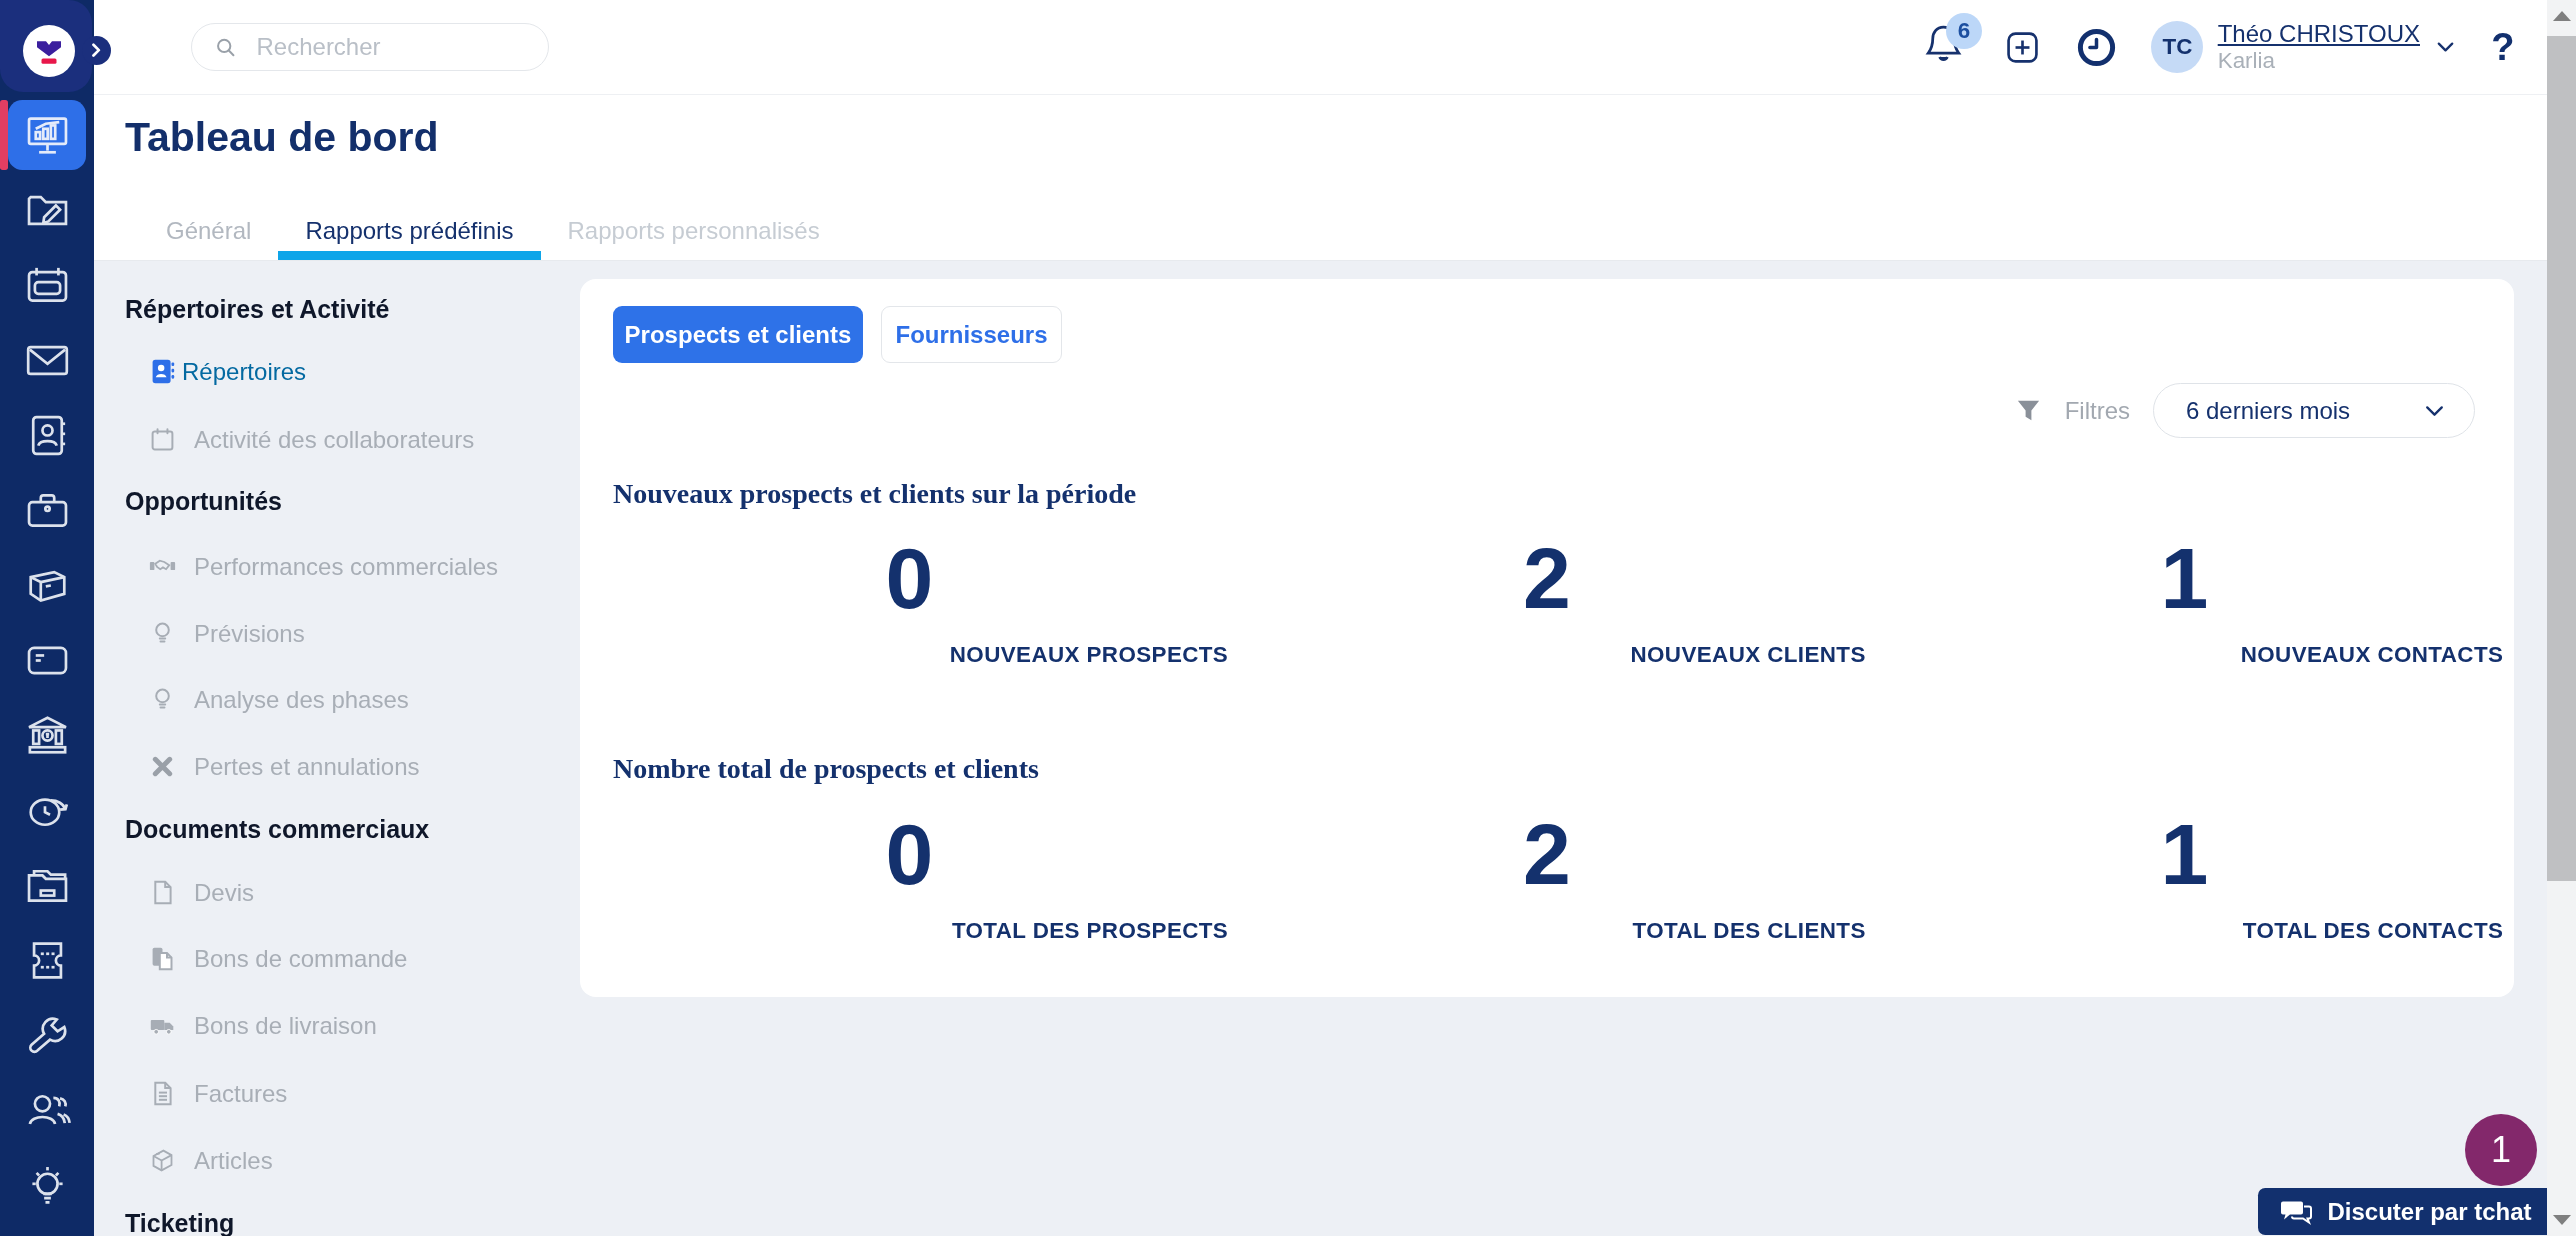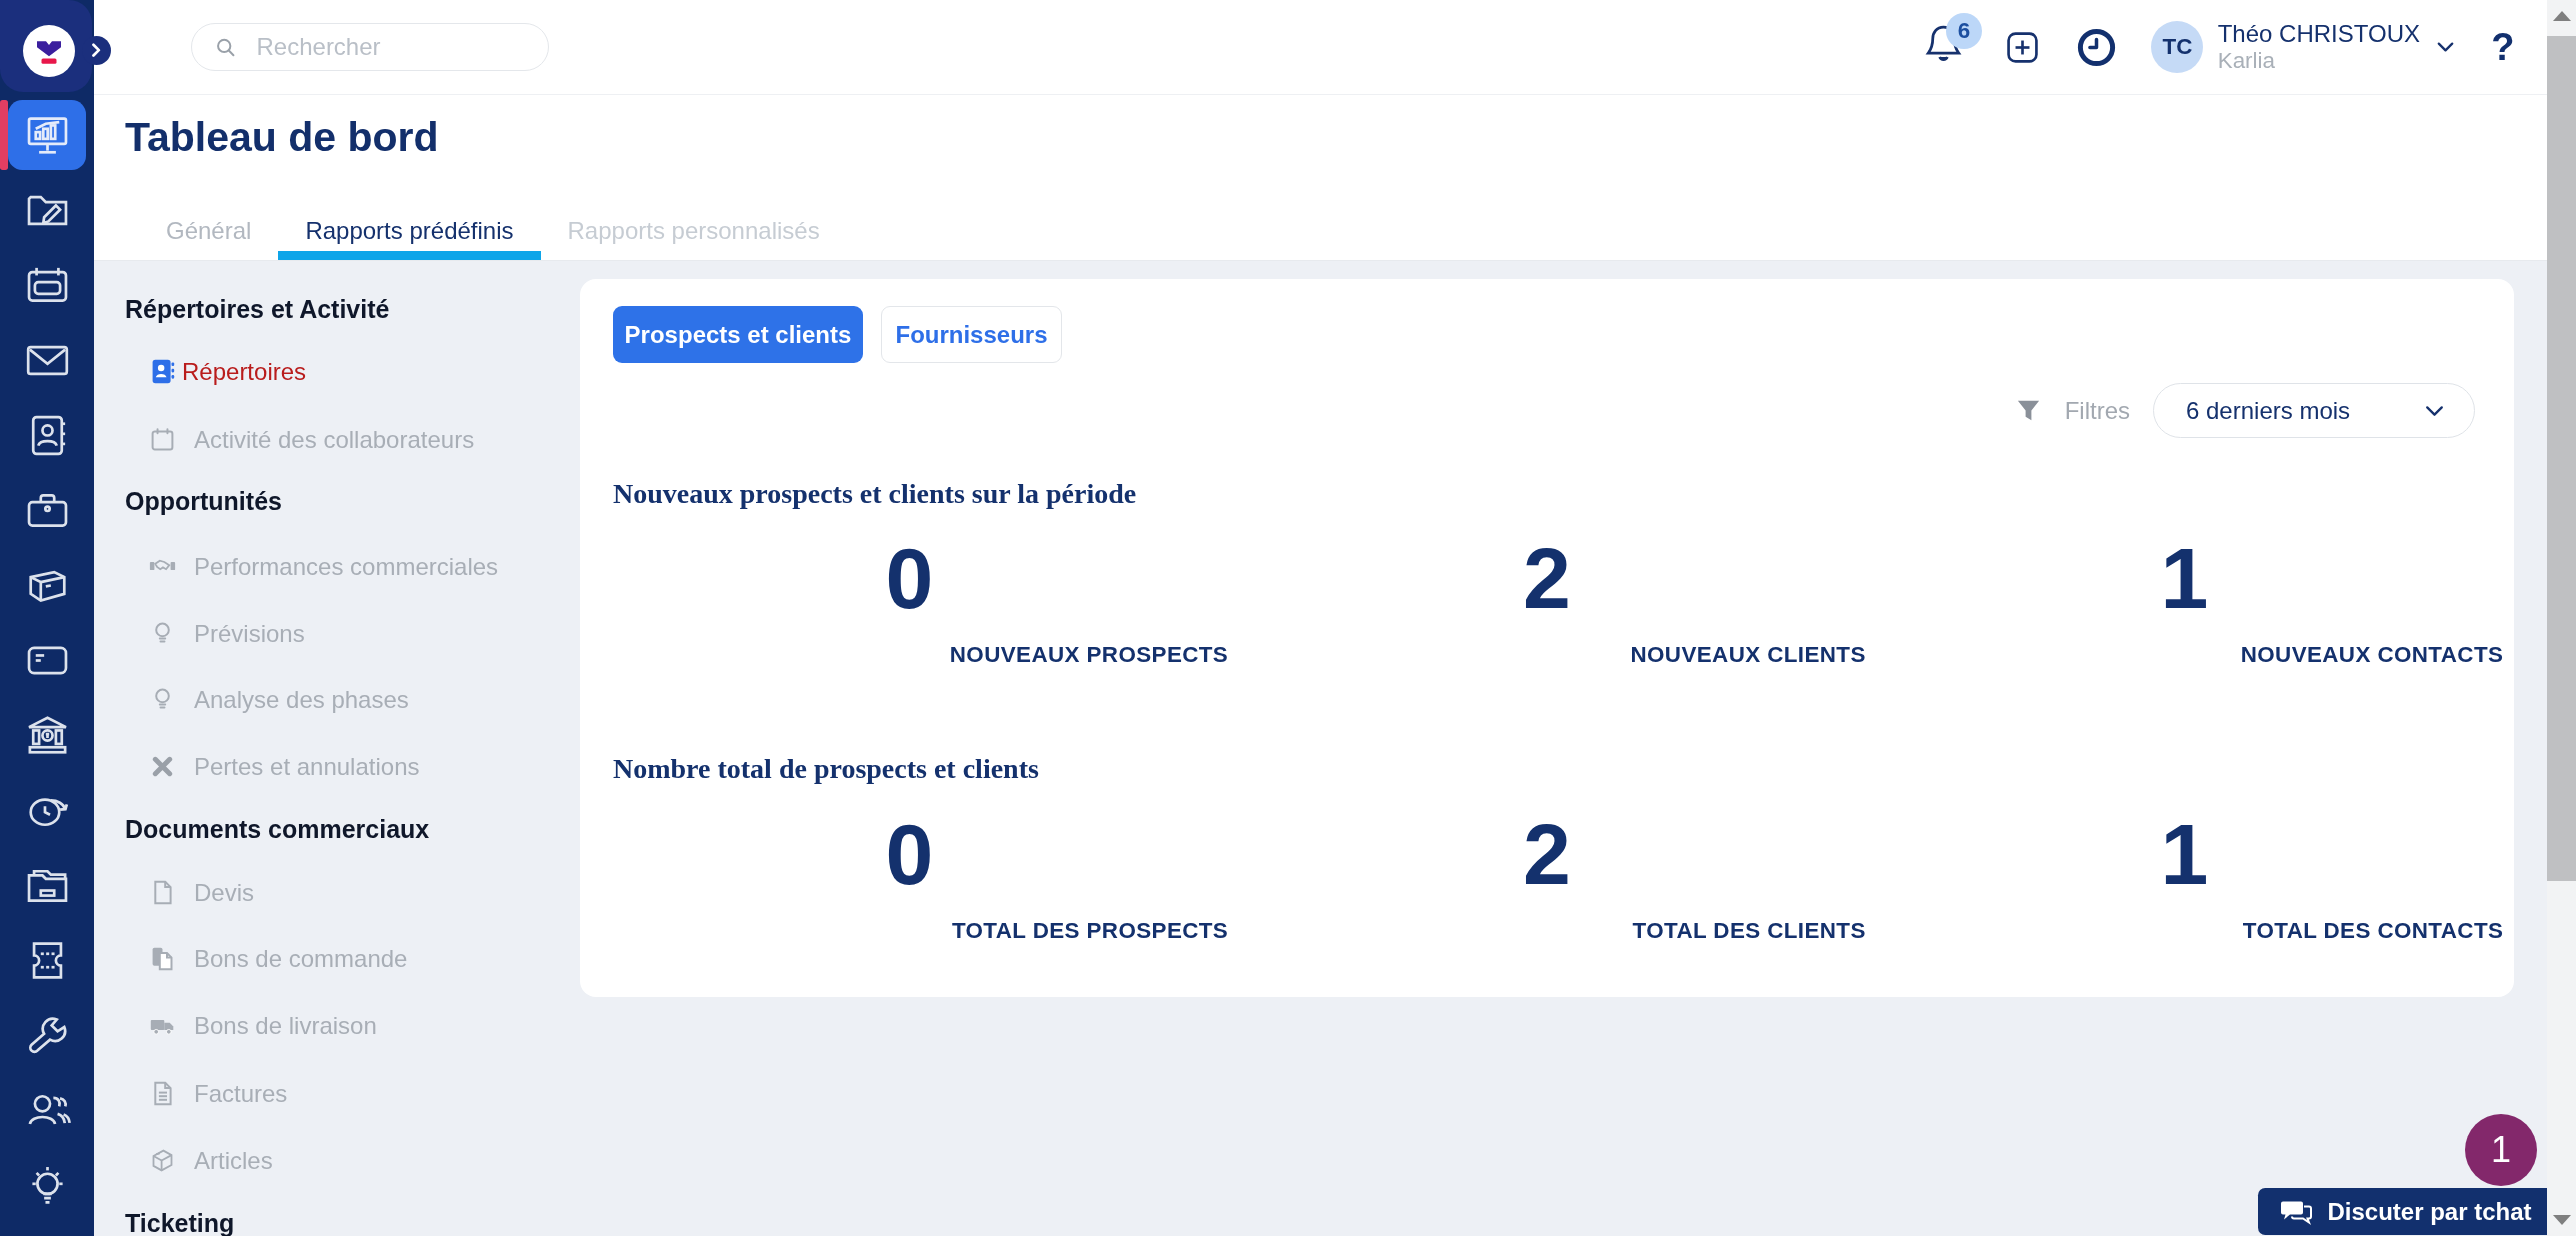--- a/index.html
+++ b/index.html
@@ -24,35 +24,35 @@
   .topbar{position:absolute;left:94px;top:0;right:29.5px;height:94px;background:#fff;border-bottom:0.9px solid #eef0f3;z-index:10;}
   .search{position:absolute;left:97px;top:23px;width:358px;height:48px;border:1.8px solid #e4e7eb;border-radius:25px;background:#fff;display:flex;align-items:center;gap:18px;padding:8px 23px;box-sizing:border-box;}
   .search input{border:none;outline:none;font-size:24px;color:#6b7280;width:100%;font-family:inherit;background:transparent;}
   .search input::placeholder{color:#b9bfc7;}
   .tb-right{position:absolute;right:32px;top:0;height:94px;display:flex;align-items:center;gap:34px;}
   .bell-wrap{position:relative;width:47px;height:54px;}
   .notif-badge{position:absolute;right:-12.5px;top:-7.2px;width:36px;height:36px;border-radius:50%;background:#bcd7f8;color:#1c4fa0;font-size:22.4px;font-weight:600;display:flex;align-items:center;justify-content:center;}
   .avatar{width:52px;height:52px;border-radius:50%;background:#c5daf6;color:#14316d;font-size:22.4px;font-weight:700;display:flex;align-items:center;justify-content:center;}
   .user-block{display:flex;align-items:center;gap:14.3px;}
   .user-names{line-height:1.15;}
-  .user-name{font-size:24px;color:#15316d;}
+  .user-name{font-size:24px;color:#15316d;text-decoration:underline;}
   .user-company{font-size:22.4px;color:#a9b0b8;}
   .help{font-size:38px;font-weight:700;color:#12306e;line-height:1;}
   
   .header-band{position:absolute;left:94px;top:94px;right:29.5px;height:166px;background:#fff;border-bottom:0.9px solid #e7eaee;z-index:5;}
   .page-title{position:absolute;left:31px;top:19.7px;font-size:41px;font-weight:700;color:#132f6b;}
   .tabs{position:absolute;left:45px;bottom:0;display:flex;}
   .tab{padding:0 27px;height:55px;line-height:52px;font-size:24px;color:#b2b8c0;box-sizing:border-box;cursor:pointer;}
   .tab.active{color:#15316d;border-bottom:9px solid #0ea5e9;font-weight:500;}
   .tab.lighter{color:#c6ccd3;}
   
   .menu{position:absolute;left:94px;top:260px;width:483px;height:976px;}
   .menu .mhead{position:absolute;left:31px;height:45px;line-height:45px;font-size:25px;font-weight:700;color:#0f172a;white-space:nowrap;}
   .menu .mitem{position:absolute;left:55px;height:45px;display:flex;align-items:center;gap:18px;font-size:24px;color:#a8aeb6;white-space:nowrap;cursor:pointer;}
-  .menu .mitem.active{color:#b91c1c;gap:6px;}
+  .menu .mitem.active{color:#0369a1;gap:6px;}
   .menu .mitem .mic{width:27px;height:27px;flex:0 0 27px;}
   
   .card{position:absolute;left:580px;top:279px;width:1934px;height:718px;background:#fff;border-radius:16px;}
   .seg-btn{position:absolute;top:27px;height:57px;border-radius:9px;font-size:24px;font-weight:600;display:flex;align-items:center;justify-content:center;box-sizing:border-box;cursor:pointer;}
   .seg-btn.primary{left:33px;width:250px;background:#2e72e8;color:#fff;}
   .seg-btn.secondary{left:301px;width:181px;background:#fff;color:#2e6fe8;border:1.8px solid #e3e6ea;}
   .filters-row{position:absolute;top:104px;right:39px;display:flex;align-items:center;gap:23px;}
   .filters-label{font-size:24px;color:#a2a8b0;}
   .period-select{width:322px;height:55px;border:1.8px solid #dfe3e8;border-radius:28px;background:#fff;display:flex;align-items:center;justify-content:space-between;padding:0 27px 0 32px;box-sizing:border-box;cursor:pointer;}
   .period-select .val{font-size:24px;color:#15316d;}

